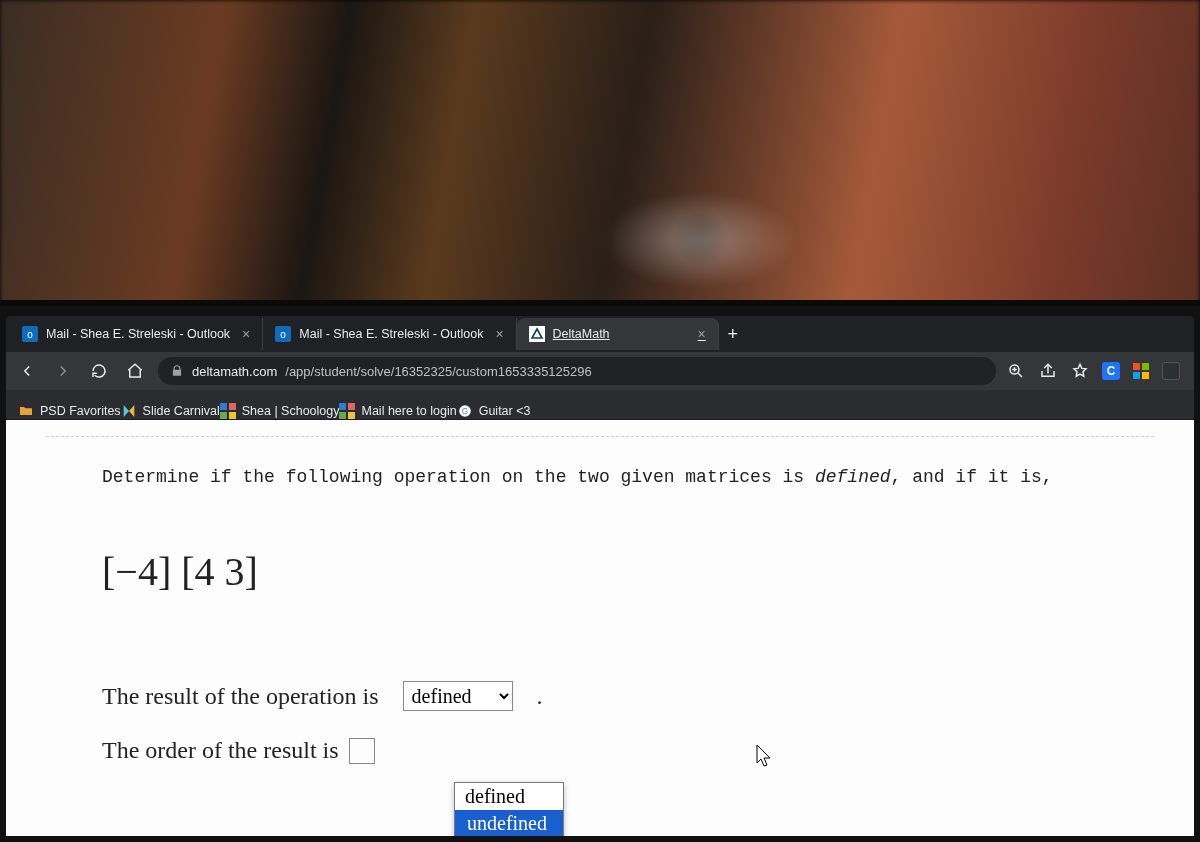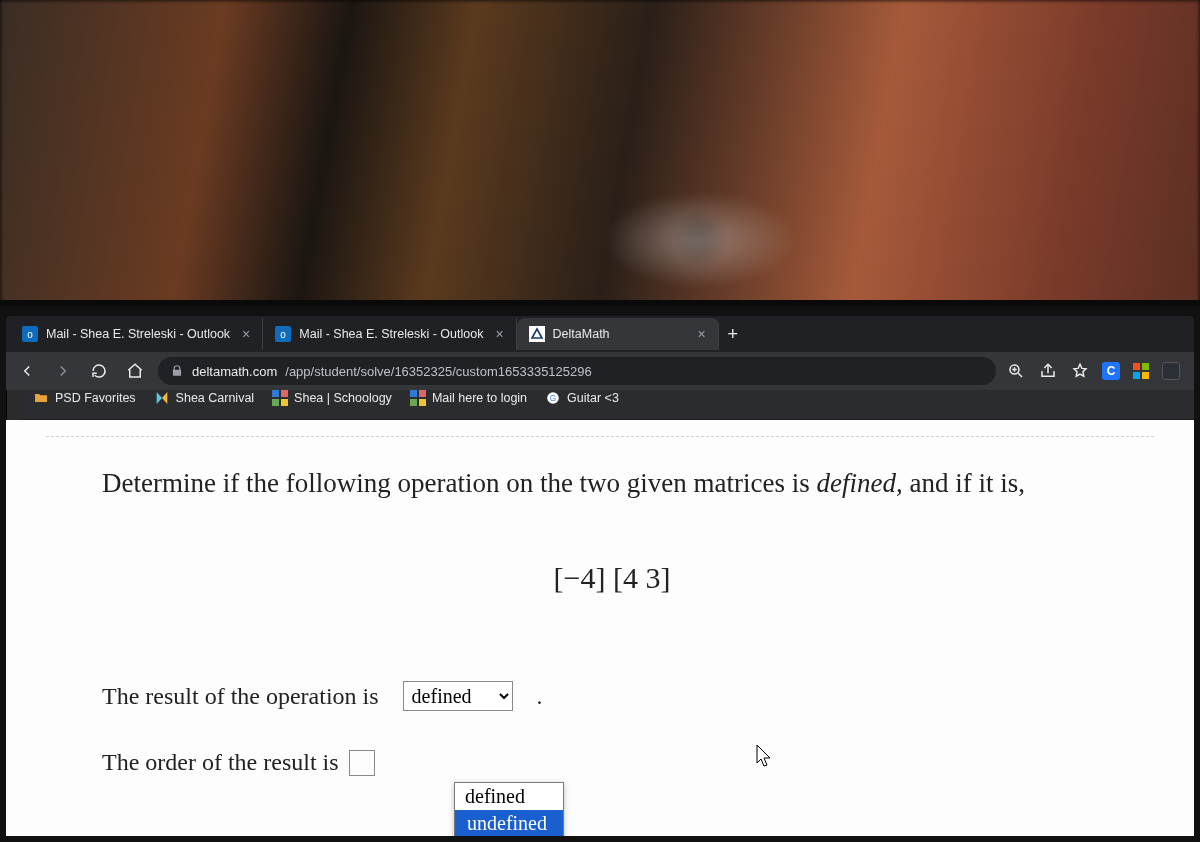--- a/index.html
+++ b/index.html
@@ -25,80 +25,80 @@
     box-shadow: 0 0 0 1px #000 inset;
   }
   
   .tabstrip { display: flex; align-items: center; height: 36px; background: #202124; padding-left: 4px; }
   .tab {
     display: flex; align-items: center; gap: 8px; height: 32px; padding: 0 12px;
     color: #e8eaed; font-size: 12.5px; border-right: 1px solid #3c4043;
     max-width: 260px; white-space: nowrap; overflow: hidden; text-overflow: ellipsis;
     cursor: pointer;
   }
-  .tab.active { background: #35363a; border-radius: 8px 8px 0 0; }
+  .tab.active { background: #35363a; border-radius: 8px 8px 0 0; text-decoration: underline; }
   .tab .favicon { width: 16px; height: 16px; display:inline-flex; align-items:center; justify-content:center; }
   .tab .close { color:#9aa0a6; font-size:14px; margin-left:4px; }
   .newtab { color:#e8eaed; width:28px; text-align:center; font-size:18px; cursor:pointer; }
   
   .toolbar { display:flex; align-items:center; gap:10px; height:38px; background:#35363a; padding:0 8px; }
   .tbtn { width:26px; height:26px; display:flex; align-items:center; justify-content:center; color:#e8eaed; cursor:pointer; border-radius:50%; }
   .omnibox {
     flex:1; height:28px; background:#202124; border-radius:14px; display:flex; align-items:center; padding:0 12px;
     color:#bdc1c6; font-size:13px; gap:8px;
   }
   .omnibox .lock{ color:#9aa0a6; }
   .omnibox .domain{ color:#e8eaed; }
   .right-icons{ display:flex; align-items:center; gap:12px; padding-right:6px; }
   .ic { width:20px; height:20px; display:inline-flex; align-items:center; justify-content:center; color:#e8eaed; }
   .ic.box{ width:18px; height:18px; border-radius:3px; }
   
-  .bookmarks{ display:flex; align-items:flex-start; gap:18px; height:30px; background:#2b2c2f; padding:0 12px; color:#e8eaed; font-size:12.5px; border-bottom:1px solid #1d1e20;margin-left:15px;}
+  .bookmarks{ display:flex; align-items:flex-end; height:30px; background:#2b2c2f; padding:0 12px; color:#e8eaed; font-size:12.5px; border-bottom:1px solid #1d1e20;}
   .bm{ display:flex; align-items:center; gap:6px; cursor:pointer; }
   .bmicon{ width:16px; height:16px; display:inline-flex; align-items:center; justify-content:center; }
   
   .content{ background:#fafafa; height:calc(100% - 36px - 38px - 30px); position:relative; }
   .content-inner{
     position:absolute; left:0; right:0; top:0; bottom:0;
     background:
       linear-gradient(180deg, rgba(0,0,0,0) 0, rgba(0,0,0,0) 16px, rgba(0,0,0,0) 16px),
       #fdfdfd;
     padding: 44px 72px 0 96px;
   }
   .dashline{
     position:absolute; left:40px; right:40px; top:16px; height:0;
     border-top:1px dashed #d0d0d0;
   }
   .prompt{
-    font-family: Liberation Serif, serif;
-    font-size:27px; color:#222; line-height:1.45;
+    font-family: Liberation Mono, monospace;
+    font-size:18px; color:#222; line-height:1.45;
   }
   .prompt em{ font-style:italic; }
   .matrix{
     font-family: Georgia, "Times New Roman", serif;
-    font-size:30px; color:#222; text-align:center; margin-top:58px;
+    font-size:40px; color:#222; text-align:left; margin-top:58px;
   }
   .answers{
     font-family: Georgia, "Times New Roman", serif; font-size:24px; color:#222; margin-top:86px;
   }
   .answers .row{ display:flex; align-items:center; gap:24px; }
   .answers select{
     font-family: inherit; font-size:20px; padding:2px 4px; border:1px solid #888; background:#fff;
   }
   .answers .period{ font-size:24px; }
   .dropdown-open{
     position:absolute; left:448px; top:362px; border:1px solid #7a7a7a; background:#fff; font-family: Georgia, serif; font-size:20px;
     box-shadow: 0 2px 6px rgba(0,0,0,.25);
   }
   .dropdown-open div{ padding:2px 16px 2px 10px; }
   .dropdown-open .hl{ background:#1a5fd0; color:#fff;padding-left:12px; }
   .orderbox{
     display:inline-block; border:1px solid #888; height:26px; width:26px; vertical-align:middle;
   }
-  .orderrow{ margin-top:38px; display:flex; align-items:center; gap:10px;}
+  .orderrow{ margin-top:26px; display:flex; align-items:center; gap:10px;}
   .cursor-arrow{
     position:absolute; left:750px; top:324px; width:18px; height:24px;
   }
   
   svg{ display:block; }
 </style>
 </head>
 <body>
 
 <div class="photo-bg"></div>
@@ -213,21 +213,21 @@
         </span>
       <span>PSD Favorites</span>
     </div>
     <div class="bm">
       <span class="bmicon">
           <svg width="16" height="16" viewBox="0 0 24 24">
             <path fill="#5ac8d8" d="M4 3l8 9-8 9z"></path>
             <path fill="#efb73e" d="M20 3l-8 9 8 9z"></path>
           </svg>
         </span>
-      <span>Shea Carnival</span>
+      <span>Slide Carnival</span>
     </div>
     <div class="bm">
       <span class="bmicon">
           <svg width="16" height="16" viewBox="0 0 16 16">
             <rect x="0" y="0" width="7" height="7" fill="#2e7bd6"></rect>
             <rect x="9" y="0" width="7" height="7" fill="#e06666"></rect>
             <rect x="0" y="9" width="7" height="7" fill="#6aa84f"></rect>
             <rect x="9" y="9" width="7" height="7" fill="#f1c232"></rect>
           </svg>
         </span>

